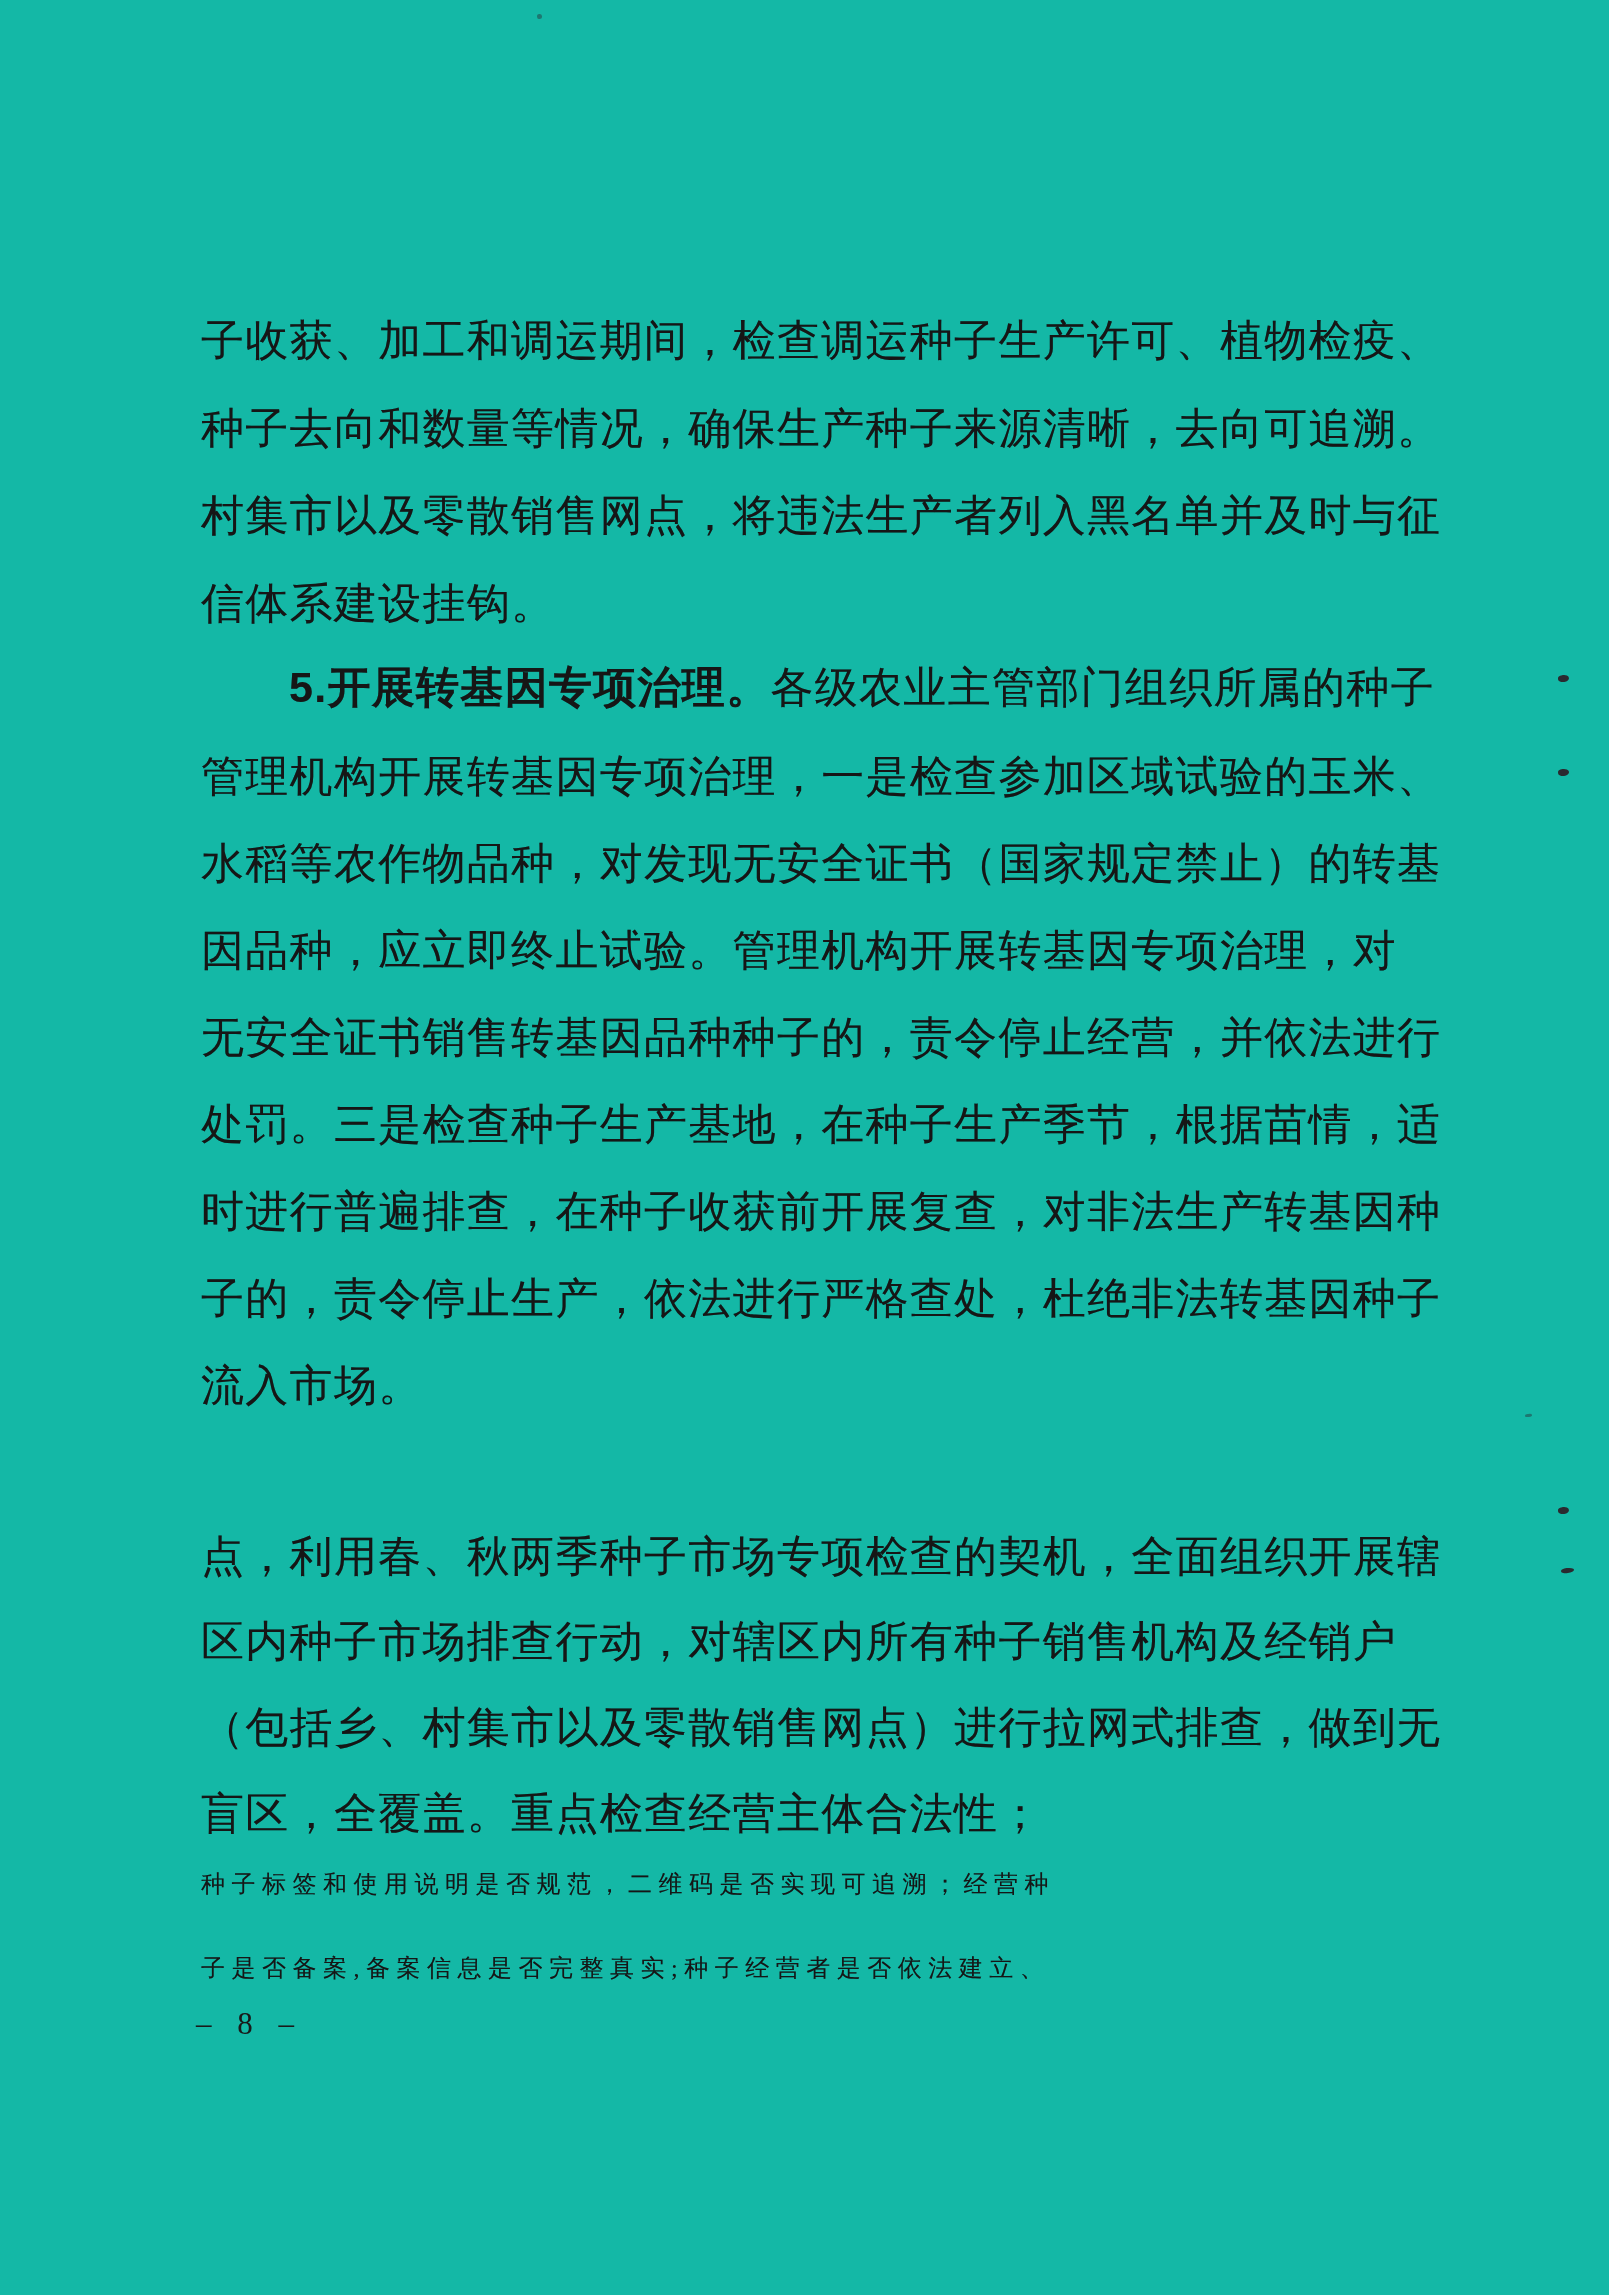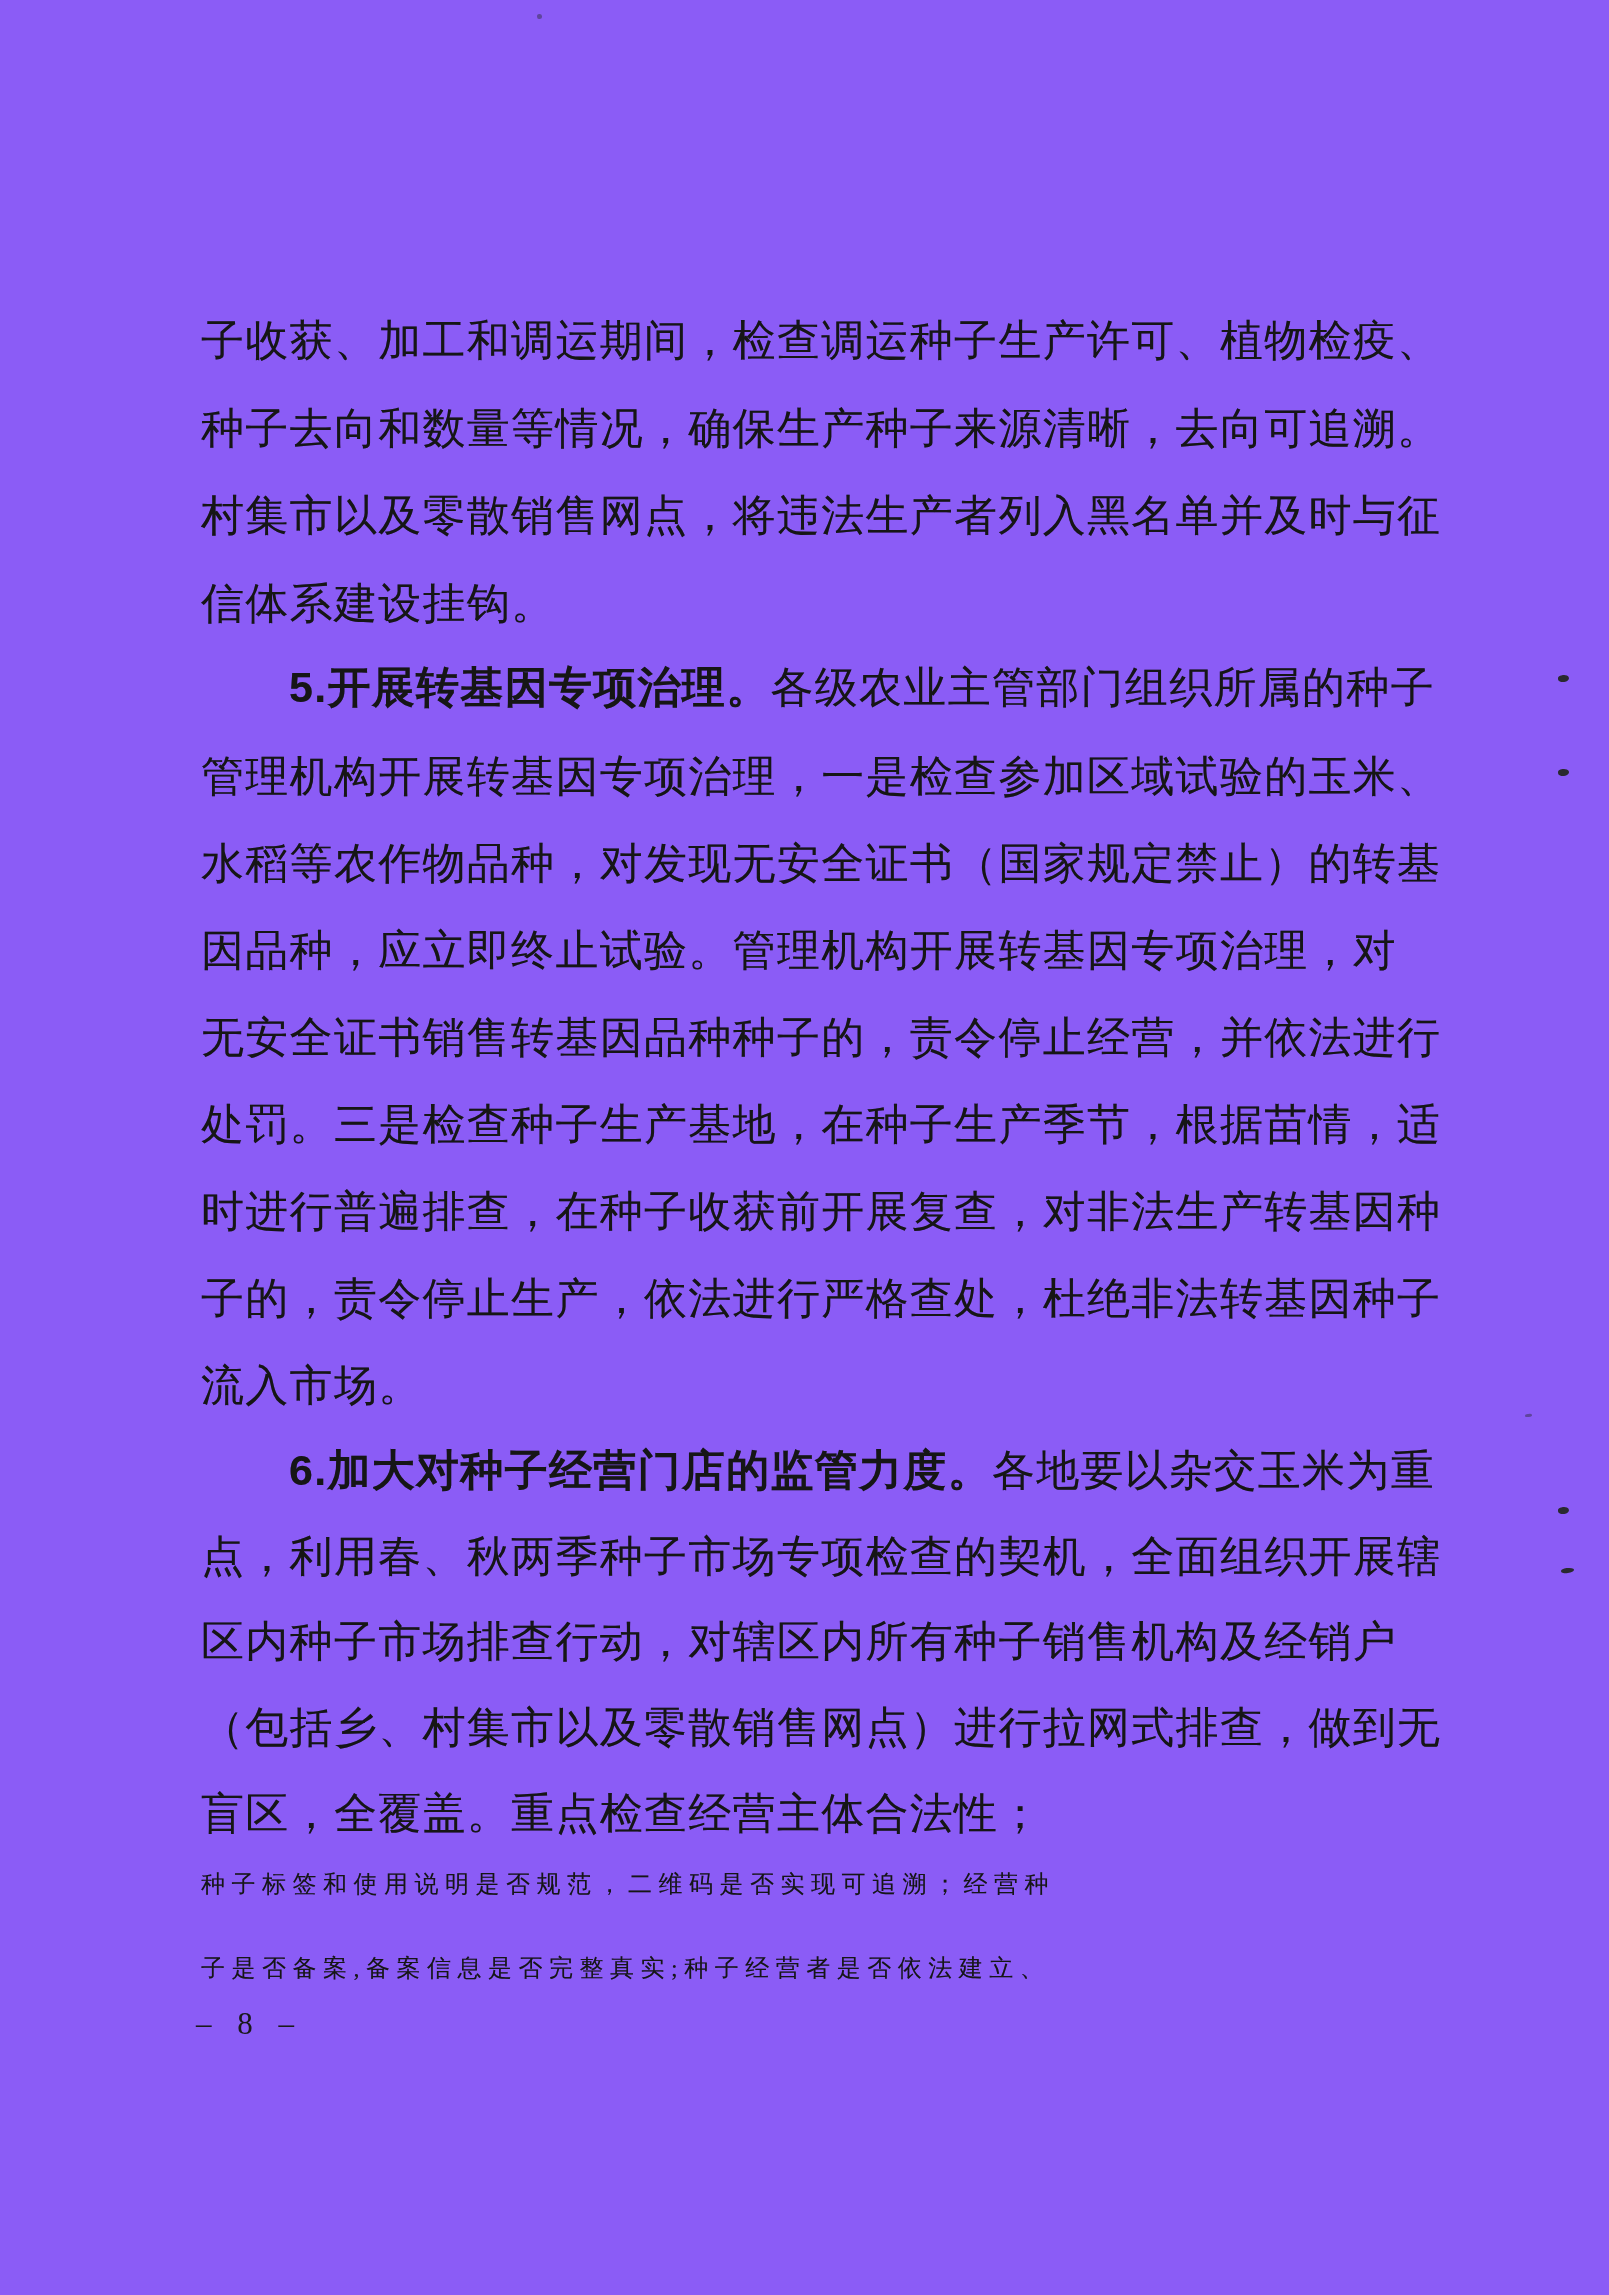--- a/index.html
+++ b/index.html
@@ -1,21 +1,21 @@
 <!DOCTYPE html>
 <html style="font-size:10.4px"><head>
 <meta charset="utf-8">
 <style>
   * { margin:0; padding:0; box-sizing:border-box; }
   html,body { background:#e8e8e8; }
   .page {
     position:relative;
     width:1610px;
     height:2295px;
-    background:#8b5cf6;
+    background:#14b8a6;
     overflow:hidden;
     font-family:"Liberation Serif","DejaVu Serif",serif;
     color:#161616;
   }
   .line {
     position:absolute;
     left:201px;
     width:1285px;
     font-size:43px;
     line-height:1.06;
@@ -64,21 +64,20 @@
 
   <div class="line" style="top:754px">管理机构开展转基因专项治理，一是检查参加区域试验的玉米、</div>
   <div class="line" style="top:841px">水稻等农作物品种，对发现无安全证书（国家规定禁止）的转基</div>
   <div class="line" style="top:928px">因品种，应立即终止试验。管理机构开展转基因专项治理，对</div>
   <div class="line" style="top:1015px">无安全证书销售转基因品种种子的，责令停止经营，并依法进行</div>
   <div class="line" style="top:1102px">处罚。三是检查种子生产基地，在种子生产季节，根据苗情，适</div>
   <div class="line" style="top:1189px">时进行普遍排查，在种子收获前开展复查，对非法生产转基因种</div>
   <div class="line" style="top:1276px">子的，责令停止生产，依法进行严格查处，杜绝非法转基因种子</div>
   <div class="line" style="top:1363px">流入市场。</div>
 
-  <div class="line indent" style="top:1448px"><span class="b">6.加大对种子经营门店的监管力度。</span><span>各地要以杂交玉米为重</span></div>
 
   <div class="line" style="top:1534px">点，利用春、秋两季种子市场专项检查的契机，全面组织开展辖</div>
   <div class="line" style="top:1619px">区内种子市场排查行动，对辖区内所有种子销售机构及经销户</div>
   <div class="line" style="top:1705px">（包括乡、村集市以及零散销售网点）进行拉网式排查，做到无</div>
   <div class="line" style="top:1791px">盲区，全覆盖。重点检查经营主体合法性；</div>
   <div class="line small" style="top:1872px">种子标签和使用说明是否规范，二维码是否实现可追溯；经营种</div>
   <div class="line small" style="top:1956px">子是否备案,备案信息是否完整真实;种子经营者是否依法建立、</div>
 
   <div class="pagenum" style="top:2006px">– 8 –</div>
 

